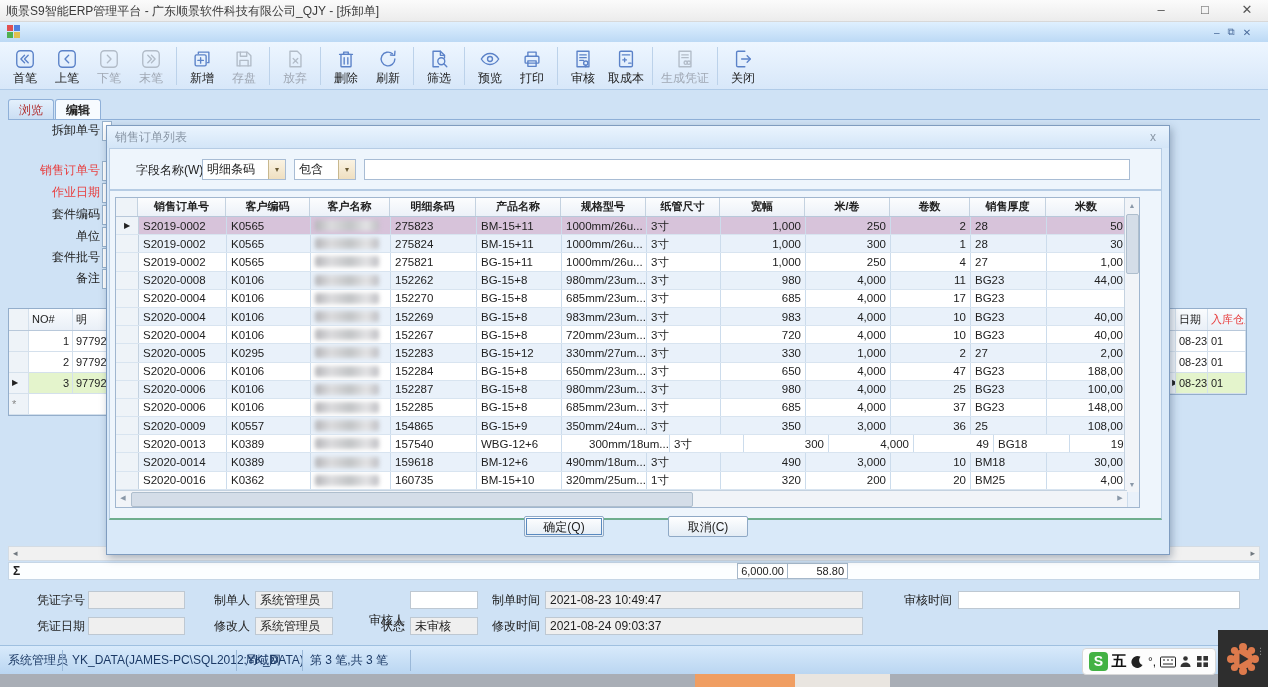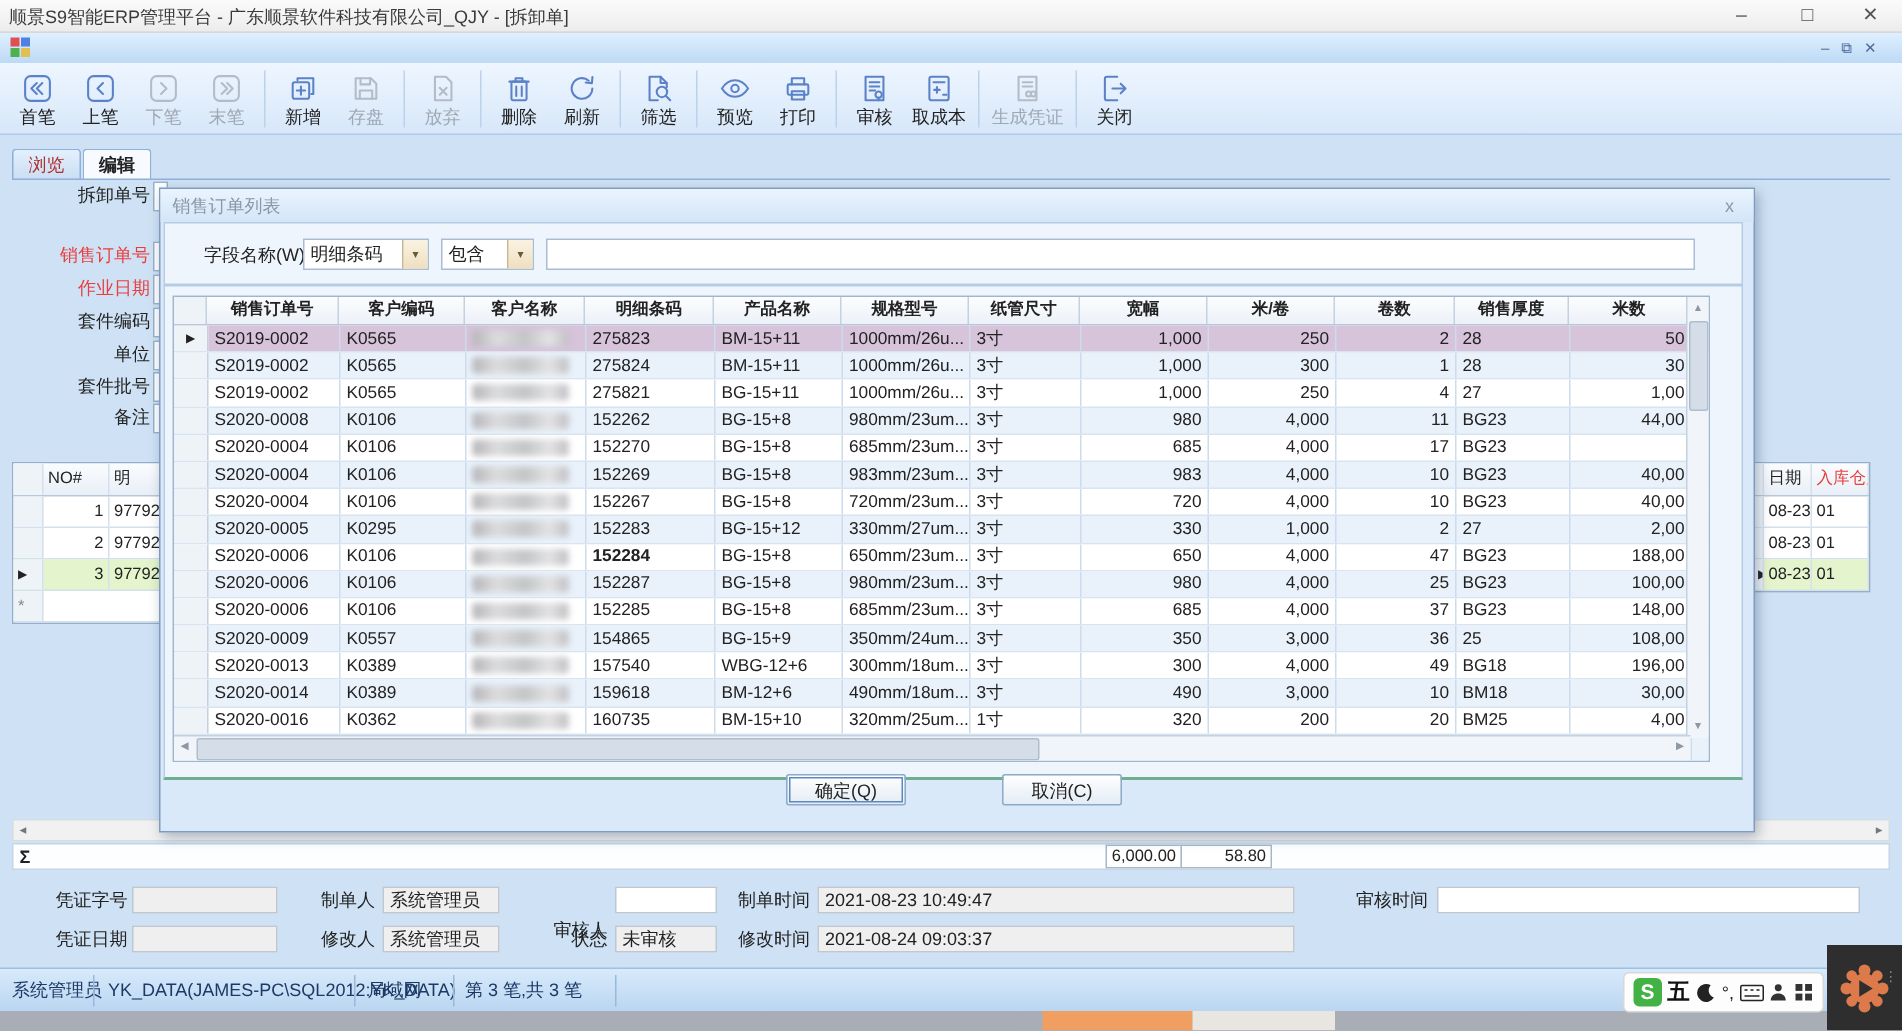--- a/index.html
+++ b/index.html
@@ -654,21 +654,21 @@
             <div class="gcell" style="width: 76px; flex: 0 0 76px;">27</div>
             <div class="gcell r" style="width: 81px; flex: 0 0 81px;">2,00</div>
           </div>
           <div class="grow">
             <div class="gsel"></div>
             <div class="gcell" style="width: 88px; flex: 0 0 88px;">S2020-0006</div>
             <div class="gcell" style="width: 84px; flex: 0 0 84px;">K0106</div>
             <div class="gcell" style="width: 80px; flex: 0 0 80px;">
               <span class="redact"></span>
             </div>
-            <div class="gcell" style="width: 86px; flex: 0 0 86px; font-weight: bold;">152284</div>
+            <div class="gcell" style="width: 86px; flex: 0 0 86px;">152284</div>
             <div class="gcell" style="width: 85px; flex: 0 0 85px;">BG-15+8</div>
             <div class="gcell" style="width: 85px; flex: 0 0 85px;">650mm/23um...</div>
             <div class="gcell" style="width: 74px; flex: 0 0 74px;">3寸</div>
             <div class="gcell r" style="width: 85px; flex: 0 0 85px;">650</div>
             <div class="gcell r" style="width: 85px; flex: 0 0 85px;">4,000</div>
             <div class="gcell r" style="width: 80px; flex: 0 0 80px;">47</div>
             <div class="gcell" style="width: 76px; flex: 0 0 76px;">BG23</div>
             <div class="gcell r" style="width: 81px; flex: 0 0 81px;">188,00</div>
           </div>
           <div class="grow alt">
@@ -724,21 +724,21 @@
           </div>
           <div class="grow">
             <div class="gsel"></div>
             <div class="gcell" style="width: 88px; flex: 0 0 88px;">S2020-0013</div>
             <div class="gcell" style="width: 84px; flex: 0 0 84px;">K0389</div>
             <div class="gcell" style="width: 80px; flex: 0 0 80px;">
               <span class="redact"></span>
             </div>
             <div class="gcell" style="width: 86px; flex: 0 0 86px;">157540</div>
             <div class="gcell" style="width: 85px; flex: 0 0 85px;">WBG-12+6</div>
-            <div class="gcell" style="width: 85px; flex: 0 0 85px;">300mm/18um...</div>
+            <div class="gcell" style="width: 85px; flex: 0 0 85px; margin-left: 23px;">300mm/18um...</div>
             <div class="gcell" style="width: 74px; flex: 0 0 74px;">3寸</div>
             <div class="gcell r" style="width: 85px; flex: 0 0 85px;">300</div>
             <div class="gcell r" style="width: 85px; flex: 0 0 85px;">4,000</div>
             <div class="gcell r" style="width: 80px; flex: 0 0 80px;">49</div>
             <div class="gcell" style="width: 76px; flex: 0 0 76px;">BG18</div>
             <div class="gcell r" style="width: 81px; flex: 0 0 81px;">196,00</div>
           </div>
           <div class="grow alt">
             <div class="gsel"></div>
             <div class="gcell" style="width: 88px; flex: 0 0 88px;">S2020-0014</div>

